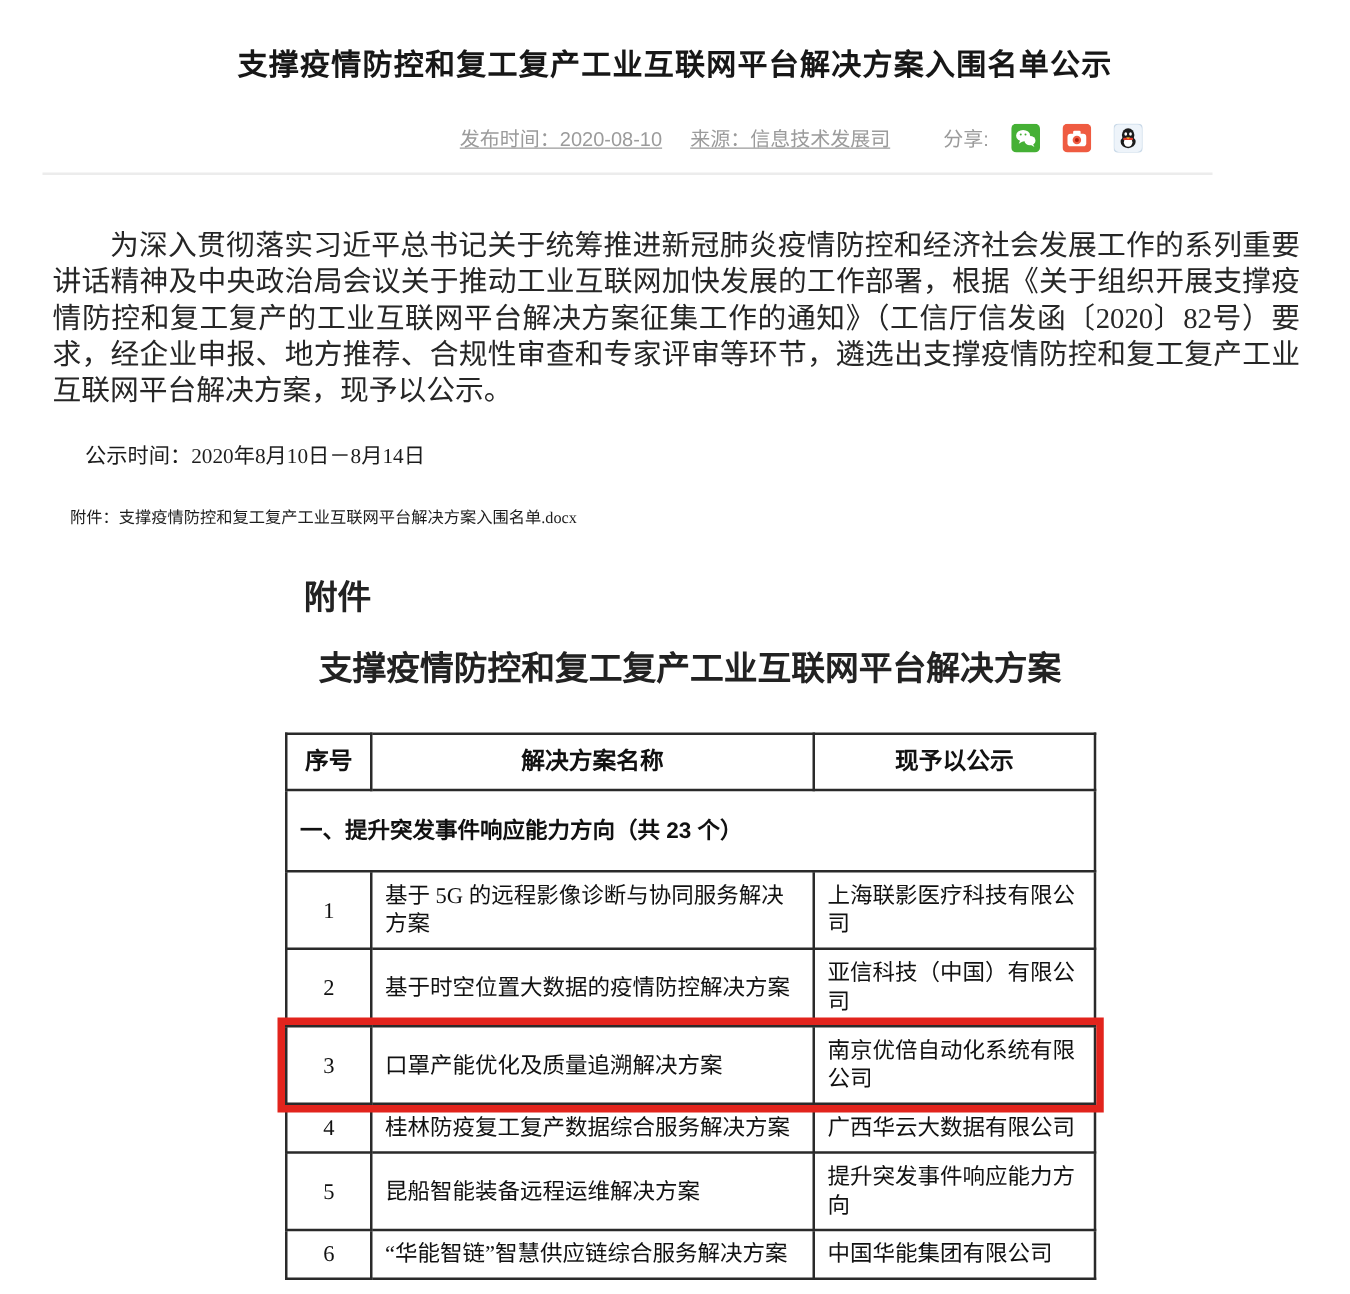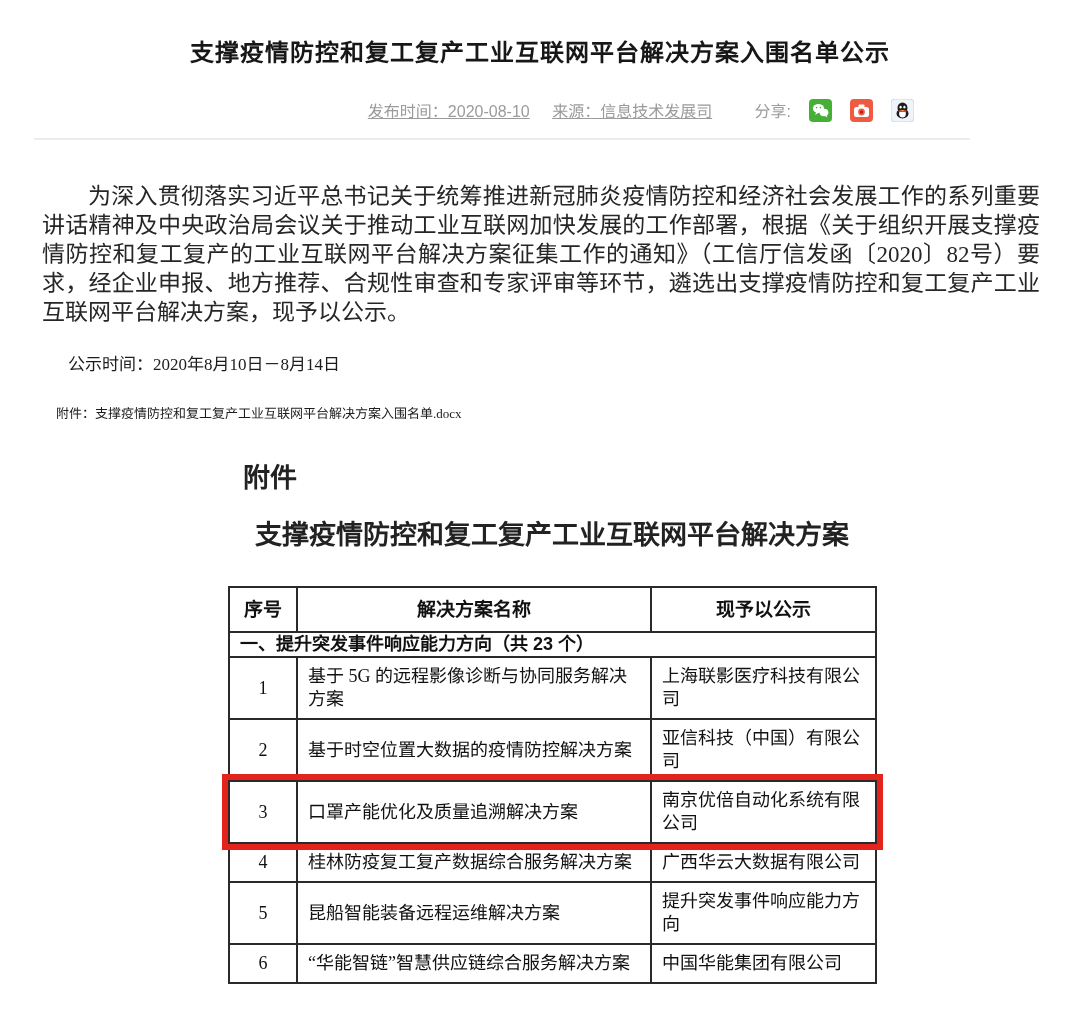--- a/index.html
+++ b/index.html
@@ -67,21 +67,21 @@
   .annex-table th{
     font-family:"Liberation Sans","DejaVu Sans",sans-serif;
     font-weight:bold;font-size:19px;text-align:center;padding:10px;
   }
   .col-no{width:68px;}
   .col-solution{width:354px;}
   .col-applicant{width:225px;}
   td.cell-no{text-align:center;}
   .section-row td{
     font-family:"Liberation Sans","DejaVu Sans",sans-serif;
-    font-weight:bold;font-size:18px;padding:0 10px;
+    font-weight:bold;font-size:18px;padding:20px 10px;
   }
   tr.highlighted{outline:6px solid var(--highlight);outline-offset:1px;}
 </style>
 </head>
 <body>
 
 <header>
   <h1 class="page-title">支撑疫情防控和复工复产工业互联网平台解决方案入围名单公示</h1>
 
   <div class="meta-row">

